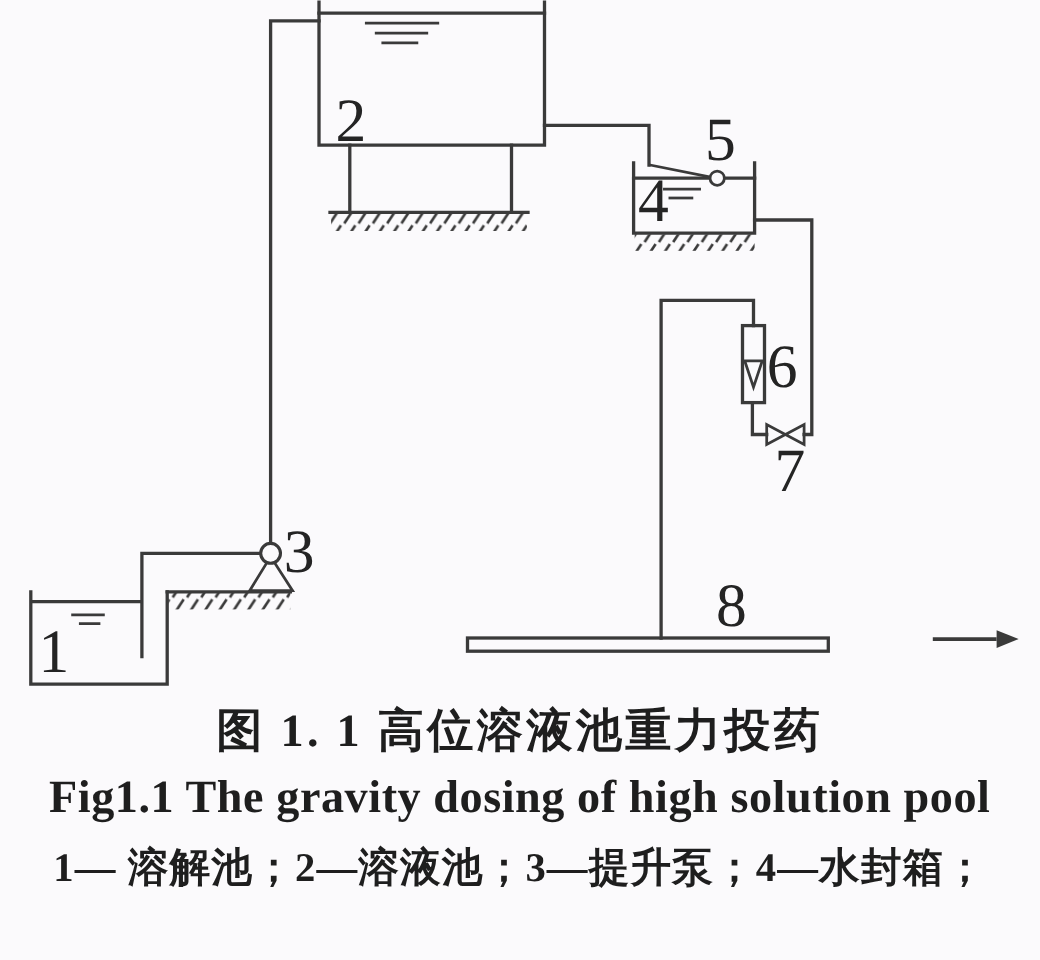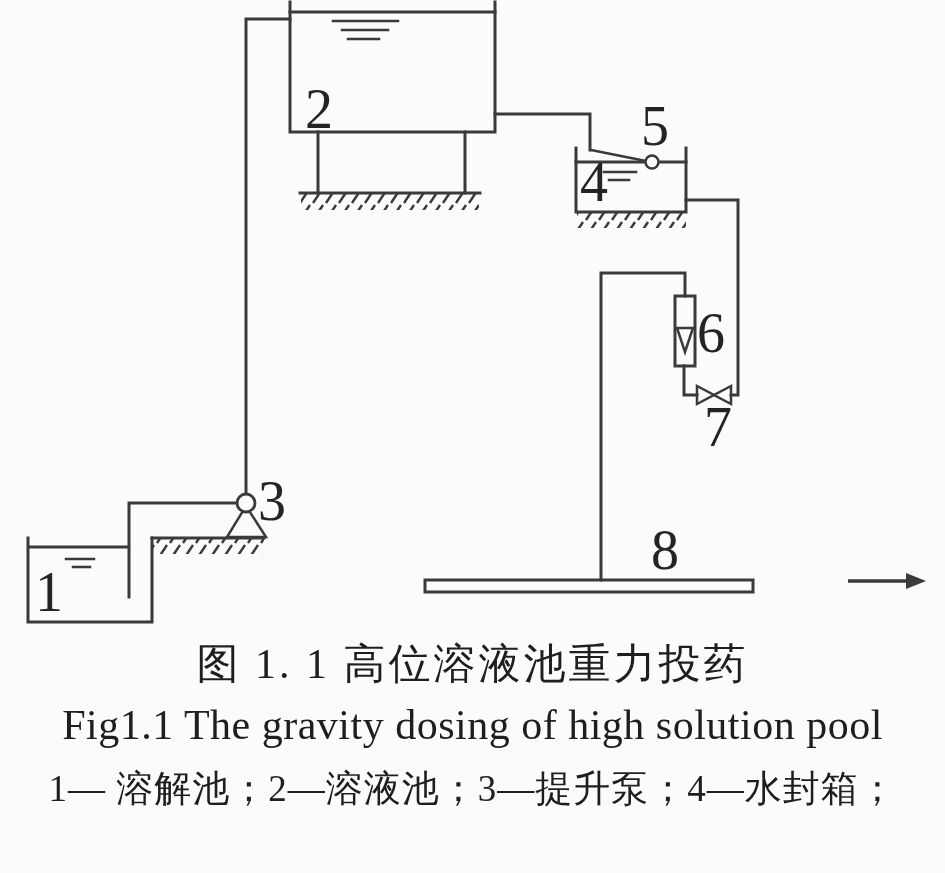--- a/index.html
+++ b/index.html
@@ -2,21 +2,21 @@
 <html><head>
 <meta charset="utf-8">
 <style>
   html,body{margin:0;padding:0;background:#fbfafc;}
   .page{position:relative;width:945px;height:873px;background:#fbfafc;overflow:hidden;}
   .schematic{position:absolute;left:0;top:0;}
   .ln{stroke:#3a3a3a;stroke-width:3;fill:none;stroke-linecap:square;}
   .ln2{stroke:#3a3a3a;stroke-width:2.5;fill:none;stroke-linecap:square;}
   .lbl{font-family:"Liberation Serif","DejaVu Serif",serif;font-size:56px;fill:#242424;text-anchor:middle;}
   .cap{position:absolute;left:0;width:100%;text-align:center;color:#1e1e1e;
-       font-family:"Liberation Serif","DejaVu Serif",serif;white-space:nowrap;}
+       font-family:"Liberation Serif","DejaVu Serif",serif;white-space:nowrap;font-weight:bold;}
   .cap-cn{top:636px;font-size:42px;letter-spacing:3px;}
   .cap-en{top:701px;font-size:42px;letter-spacing:0.5px;text-align:center;}
   .legend{font-size:37px;letter-spacing:1px;}
   .l1{top:764px;}
   .l2{top:817px;}
   .faded{opacity:0.55;}
 </style>
 </head>
 <body>
 

